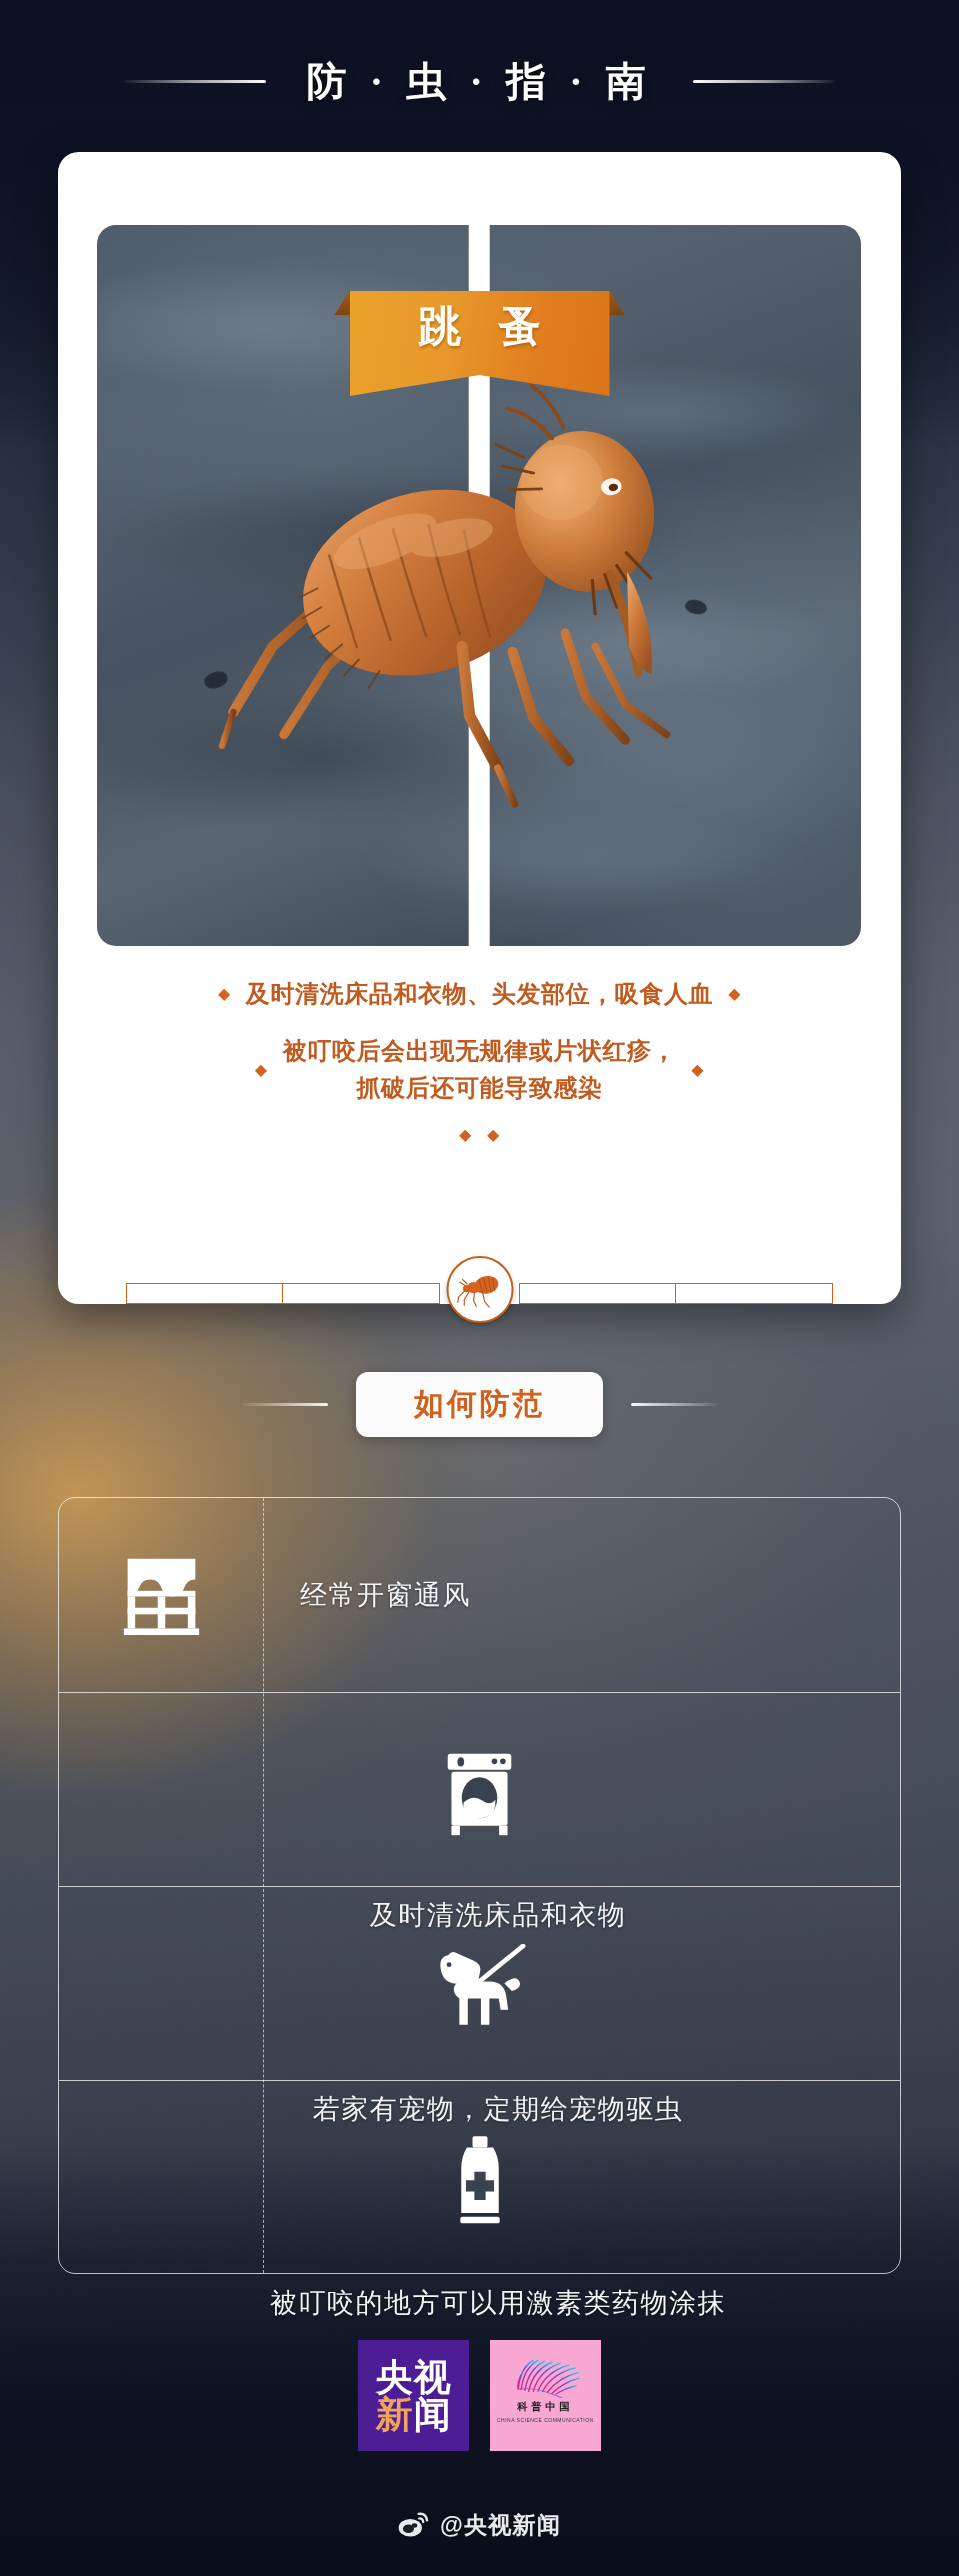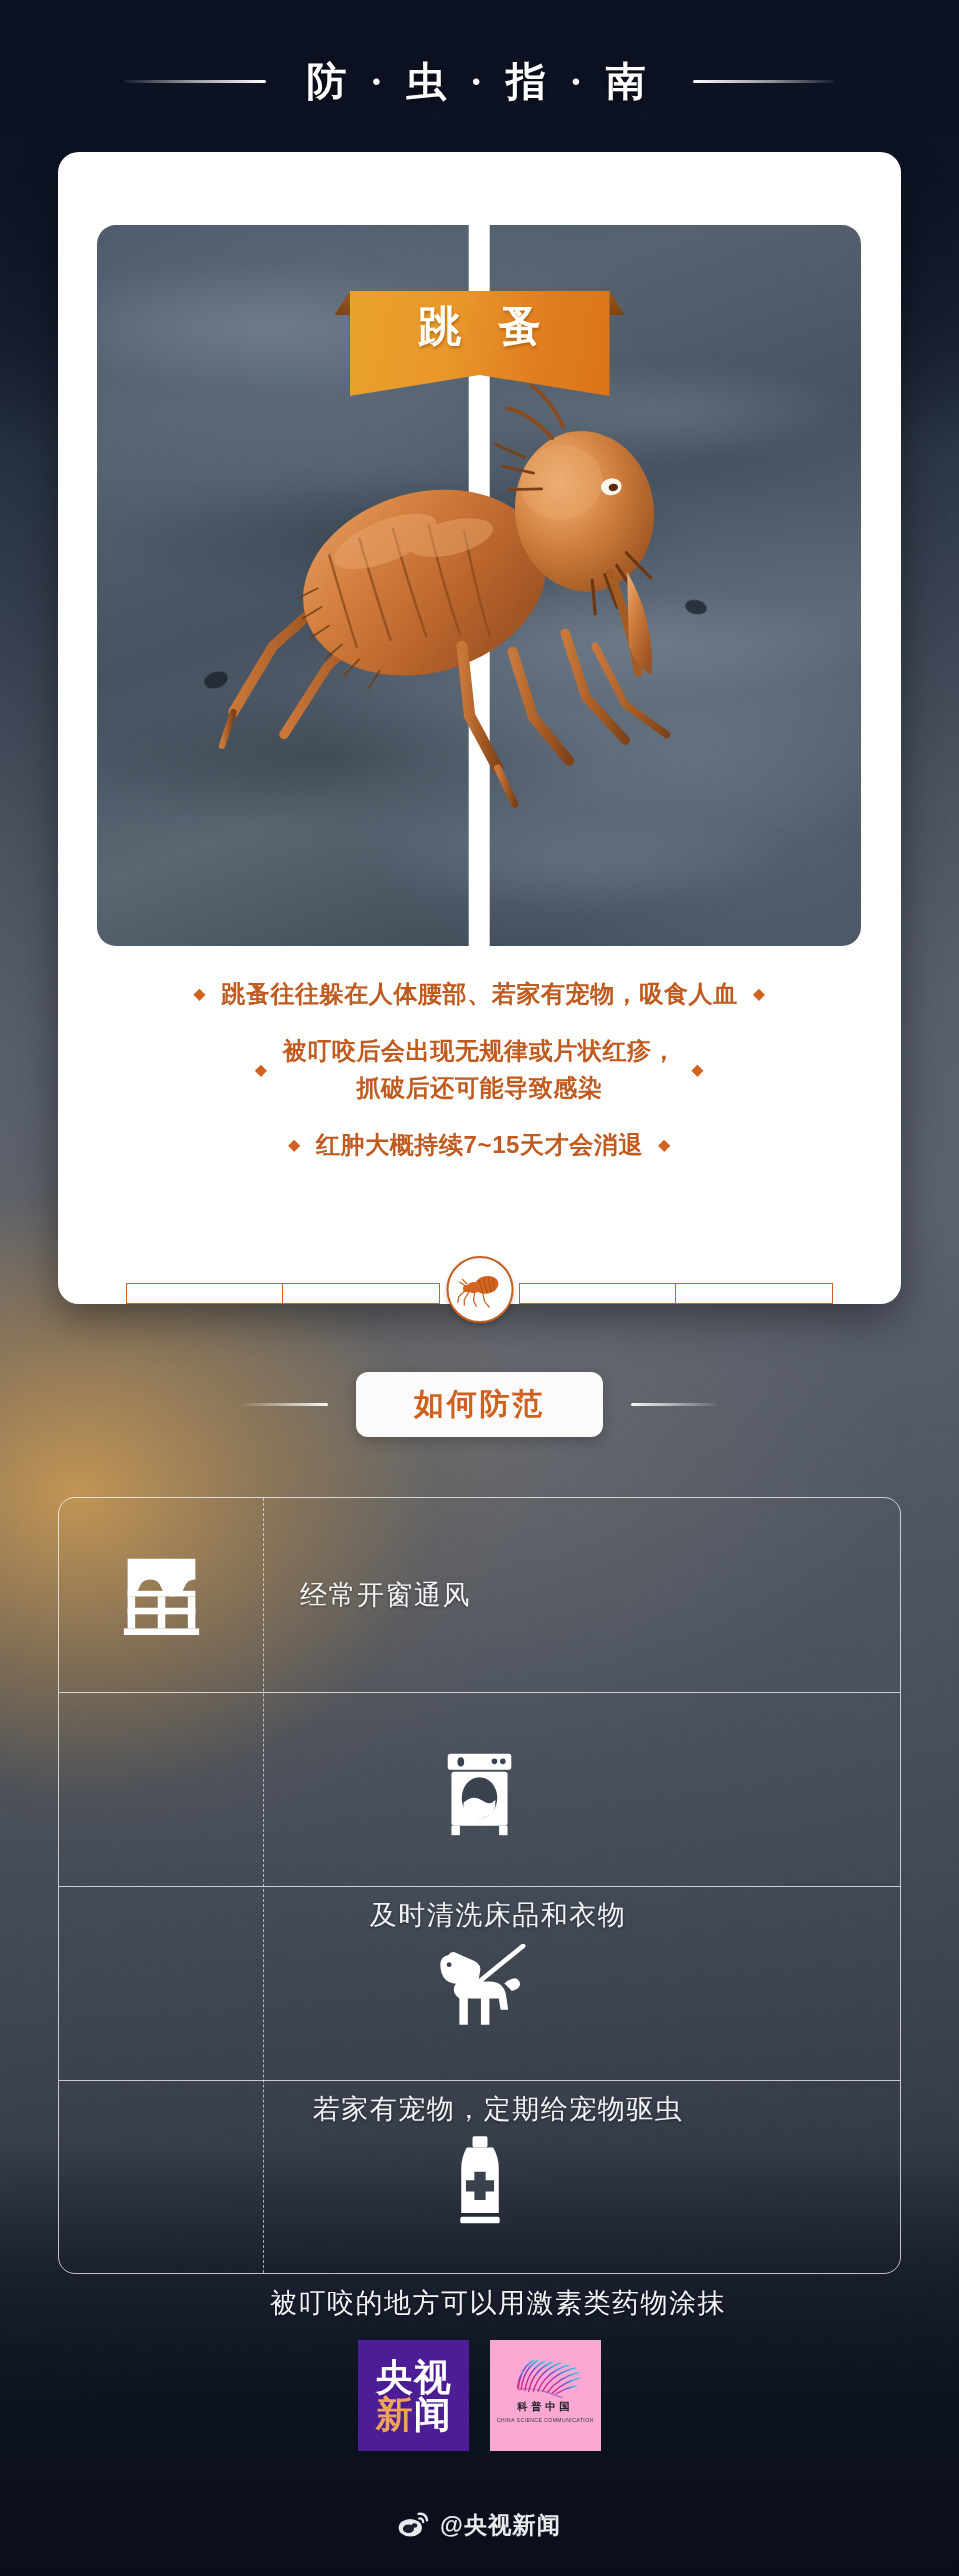--- a/index.html
+++ b/index.html
@@ -376,34 +376,33 @@
 
   <div class="ribbon-shadow-l"></div>
   <div class="ribbon-shadow-r"></div>
   <div class="ribbon">
     <div class="ribbon-text">跳 蚤</div>
   </div>
 
   <div class="desc">
     <div class="desc-line">
       <span class="dia">◆</span>
-      <span>跳蚤往往躲在人体腰部、若家有宠物，吸食人血</span>
+      <span>及时清洗床品和衣物、头发部位，吸食人血</span>
       <span class="dia">◆</span>
     </div>
     <div class="desc-line">
       <span class="dia">◆</span>
       <span class="desc-two">
         <span>被叮咬后会出现无规律或片状红疹，</span>
         <span>抓破后还可能导致感染</span>
       </span>
       <span class="dia">◆</span>
     </div>
     <div class="desc-line">
       <span class="dia">◆</span>
-      <span>红肿大概持续7~15天才会消退</span>
       <span class="dia">◆</span>
     </div>
   </div>
 
   <div class="barrow">
     <div class="bar b1"></div>
     <div class="bar b2"></div>
     <div class="circle-gap"></div>
     <div class="bar b3"></div>
     <div class="bar b4"></div>

